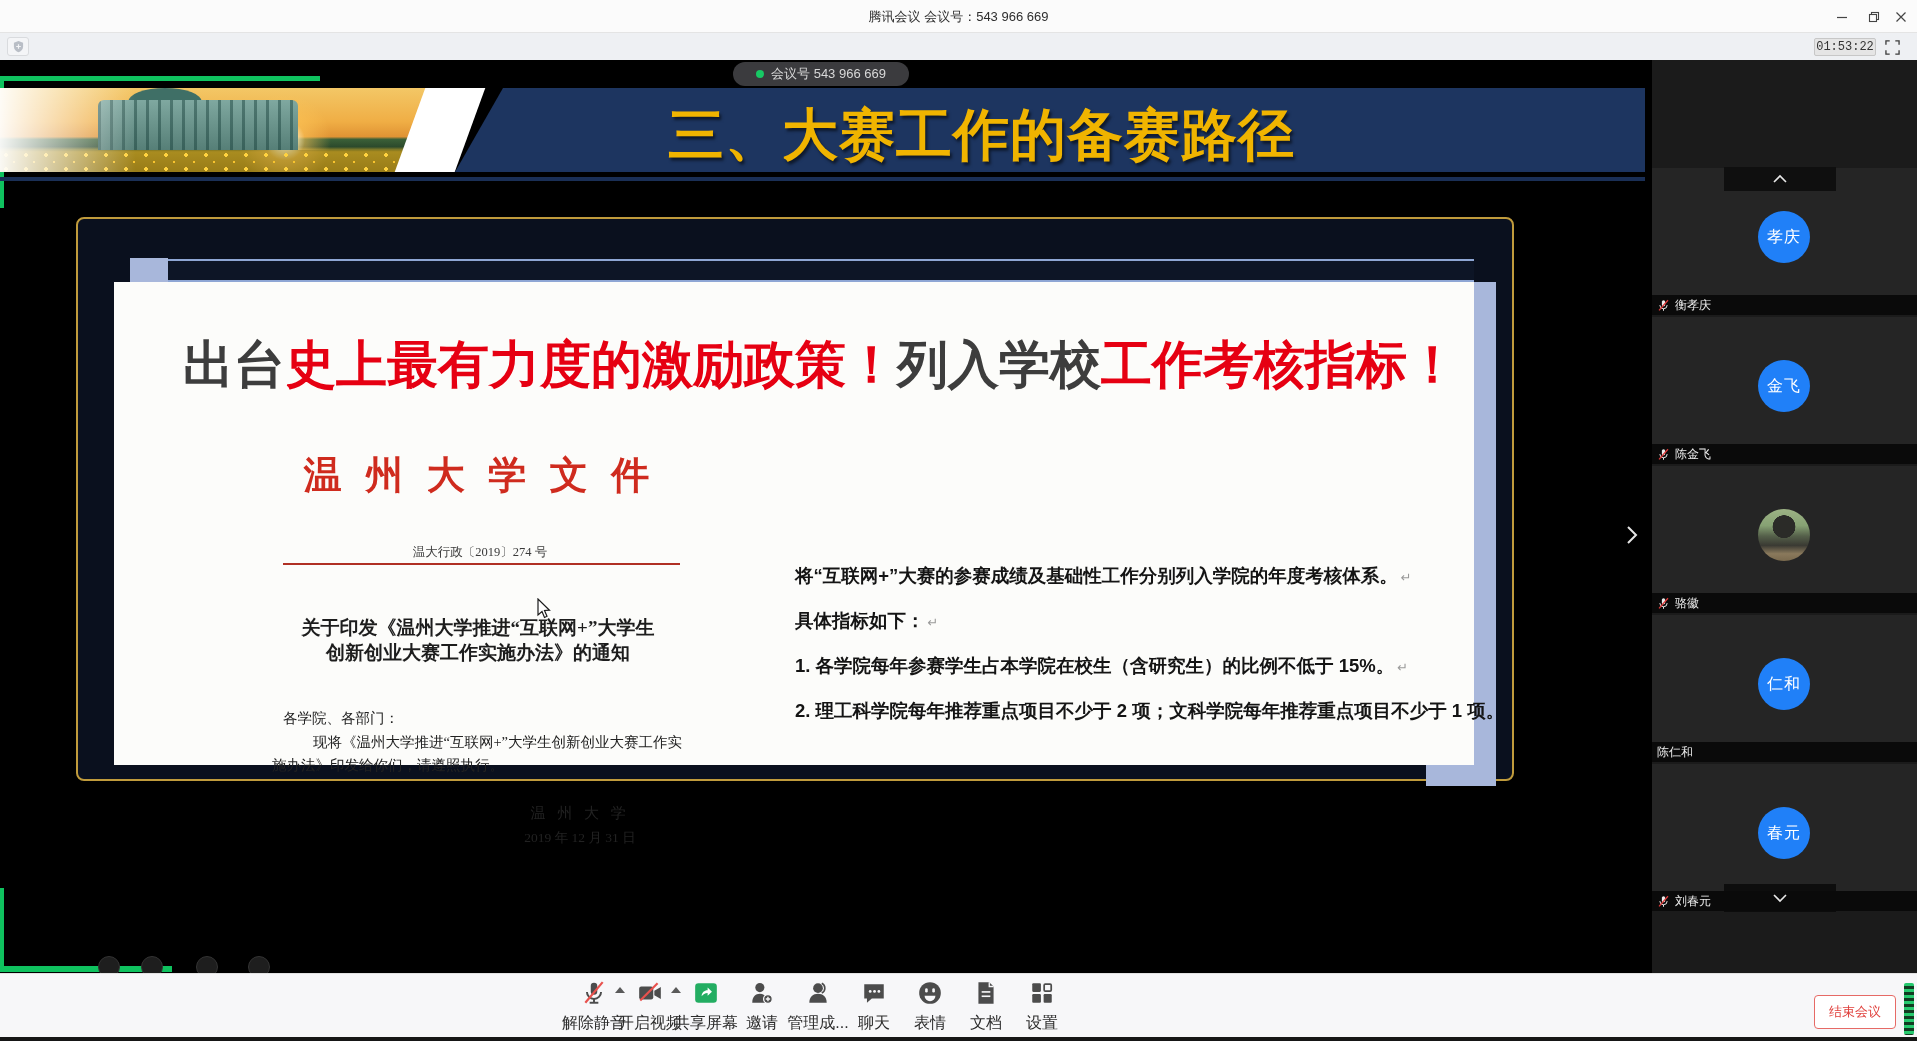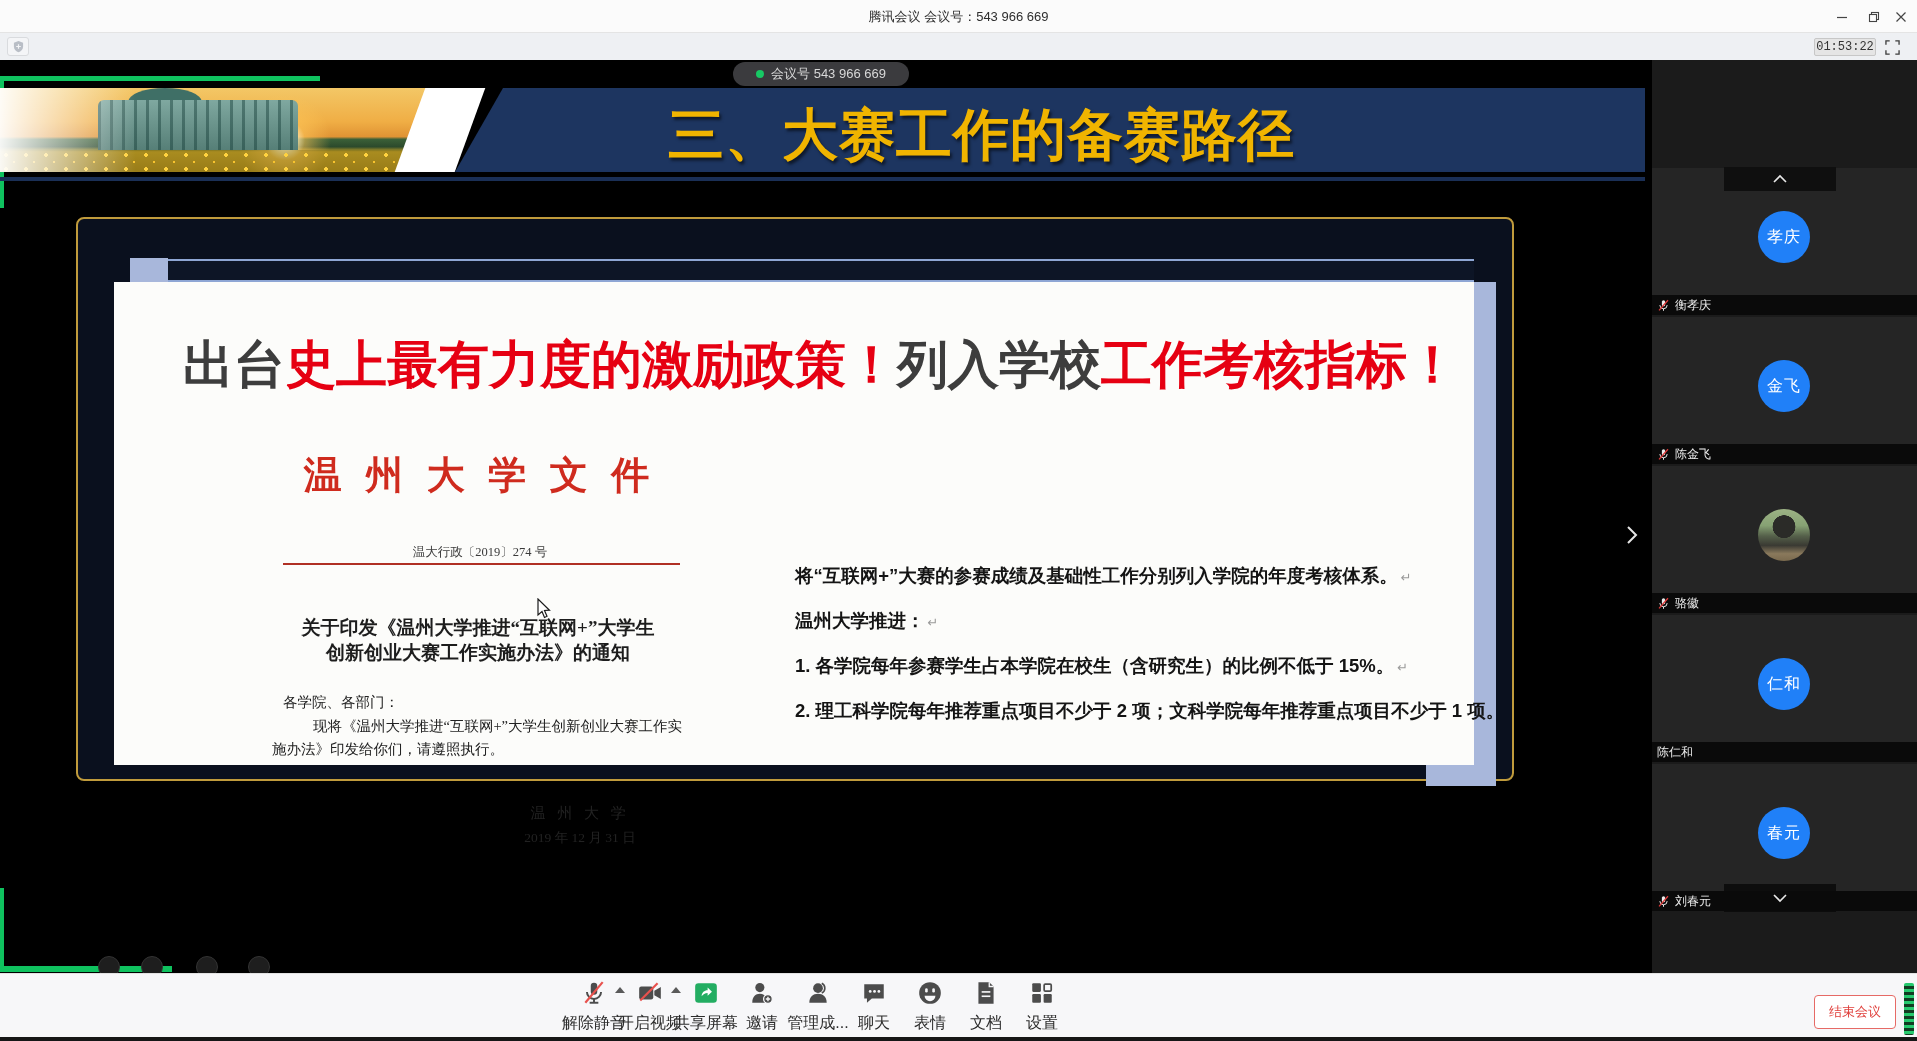--- a/index.html
+++ b/index.html
@@ -62,21 +62,21 @@
 
   .headline { left:183px; top:331px; width:1300px; font-size:51px; font-weight:bold; white-space:nowrap; letter-spacing:0px; }
   .hl-dark { color:#3d3d3d; } .hl-red { color:#e60012; }
 
   .doc-serif { font-family:"Liberation Serif","DejaVu Serif",serif; }
   .letterhead { left:270px; top:450px; width:420px; text-align:center; font-size:38px; font-weight:bold; color:#cf2b1e; letter-spacing:7px; white-space:nowrap; }
   .docnum { left:270px; top:544px; width:420px; text-align:center; font-size:12.5px; color:#3a3a3a; }
   .redline { left:283px; top:563px; width:397px; height:2px; background:#b03024; }
   .doctitle { left:238px; width:480px; text-align:center; font-size:19px; font-weight:bold; color:#1d1d1d; white-space:nowrap; }
   .dt1 { top:615px; } .dt2 { top:640px; }
-  .docline { font-size:14.5px; color:#222; white-space:nowrap; }
+  .docline { font-size:14.5px; color:#222; white-space:nowrap;margin-top:16px; }
   .salut { left:283px; top:693px; } .body1 { left:313px; top:717px; } .body2 { left:272px; top:740px; }
   .sig { left:450px; top:804px; width:260px; text-align:center; font-size:15px; color:#222; letter-spacing:4px; }
   .docdate { left:450px; top:829px; width:260px; text-align:center; font-size:13.5px; color:#222; }
 
   .notes { left:795px; top:553px; width:680px; }
   .note-line { height:45px; line-height:45px; font-size:18.5px; font-weight:bold; color:#141414; white-space:nowrap; }
   .ret { color:#9a9a9a; font-size:13px; font-weight:normal; margin-left:3px; }
 
   .ghost { top:956px; width:22px; height:22px; border:1px solid #333; border-radius:50%; background:#1e1e1e; }
   .g1{left:98px;} .g2{left:141px;} .g3{left:196px;} .g4{left:248px;}
@@ -189,21 +189,21 @@
   <div class="abs docline body2 doc-serif">施办法》印发给你们，请遵照执行。</div>
   <div class="abs sig doc-serif">温 州 大 学</div>
   <div class="abs docdate doc-serif">2019 年 12 月 31 日</div>
 
   <svg class="abs cursor-svg" width="18" height="22" viewBox="0 0 18 22">
     <path d="M4 1 L4 17 L8 13.5 L10.5 19.5 L13 18.3 L10.5 12.5 L15.5 12.2 Z" fill="#fff" stroke="#1a1a1a" stroke-width="1.2"></path>
   </svg>
 
   <div class="abs notes">
     <div class="note-line"><span>将“互联网+”大赛的参赛成绩及基础性工作分别列入学院的年度考核体系。</span><span class="ret">↵</span></div>
-    <div class="note-line"><span>温州大学推进：</span><span class="ret">↵</span></div>
+    <div class="note-line"><span>具体指标如下：</span><span class="ret">↵</span></div>
     <div class="note-line"><span>1. 各学院每年参赛学生占本学院在校生（含研究生）的比例不低于 15%。</span><span class="ret">↵</span></div>
     <div class="note-line"><span>2. 理工科学院每年推荐重点项目不少于 2 项；文科学院每年推荐重点项目不少于 1 项。</span></div>
   </div>
 
   <div class="abs ghost g1"></div>
   <div class="abs ghost g2"></div>
   <div class="abs ghost g3"></div>
   <div class="abs ghost g4"></div>
 
   <div class="abs sidebar"></div>

